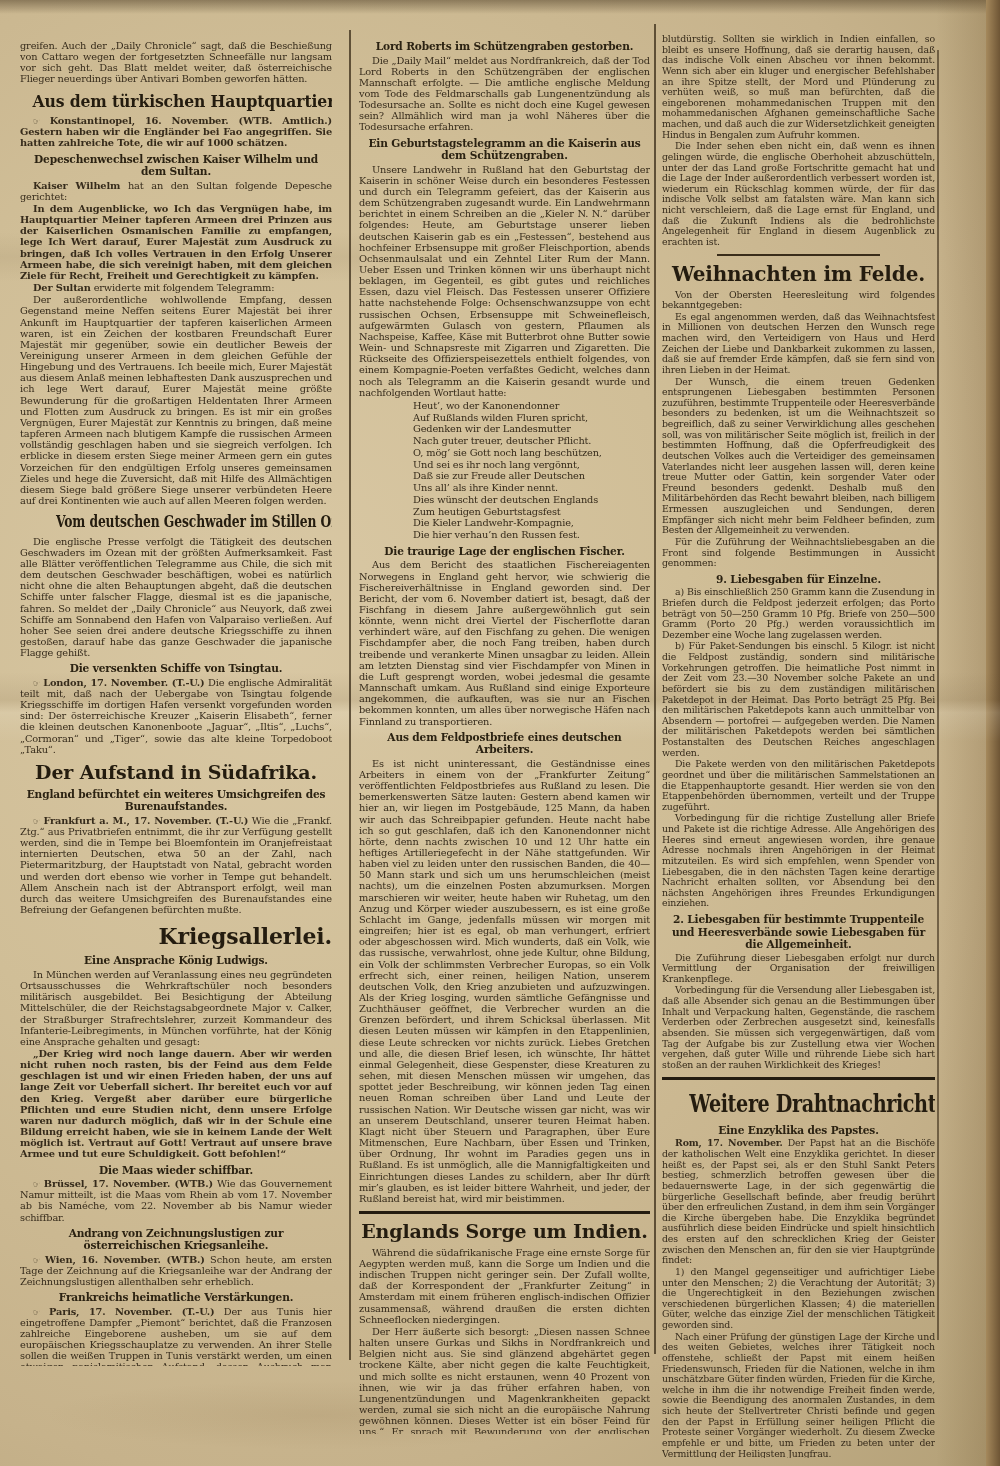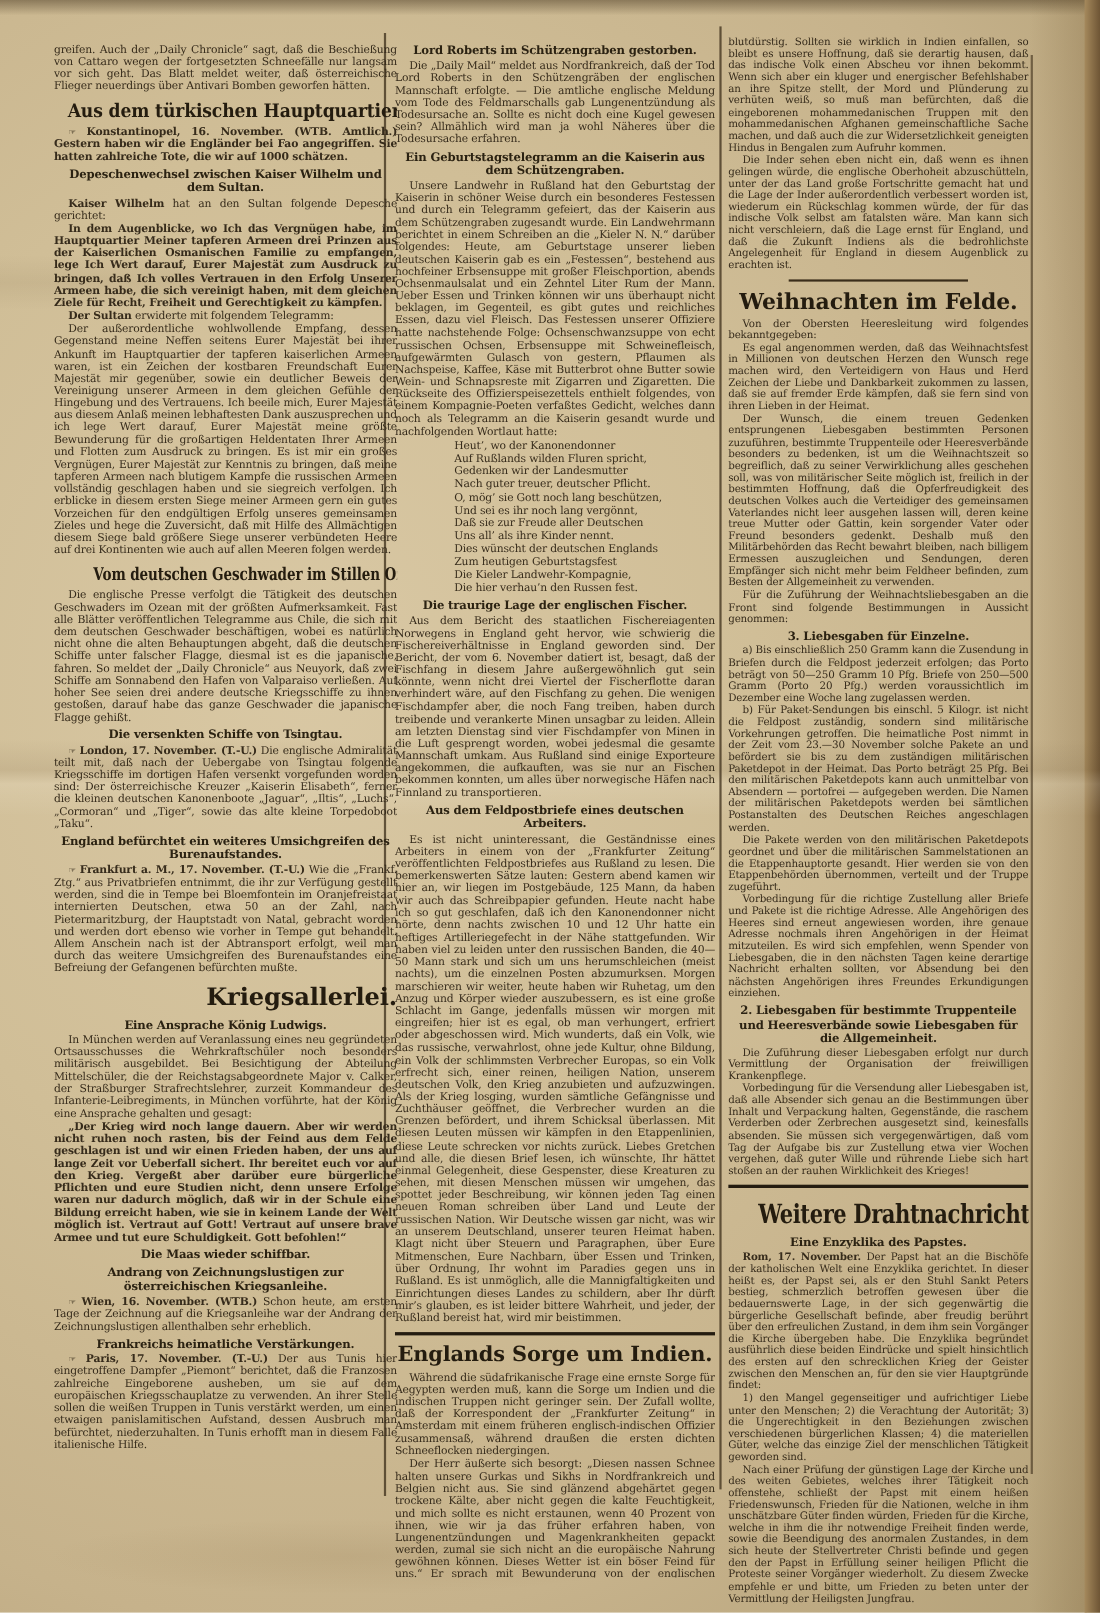--- a/index.html
+++ b/index.html
@@ -24,21 +24,21 @@
   .stain{position:absolute;left:40px;top:1380px;width:560px;height:70px;pointer-events:none;
     background:radial-gradient(ellipse at 50% 50%,rgba(120,92,52,.12),rgba(120,92,52,0) 70%);}
 
   
   .vrule{position:absolute;width:2px;background:rgba(58,44,24,.75);pointer-events:none;}
   .vrule.r1{left:349px;top:30px;height:1330px;}
   .vrule.r2{left:654px;top:24px;height:1330px;}
   .vrule.r3{left:937px;top:50px;height:1290px;background:rgba(58,44,24,.6);}
 
   .col{position:absolute;overflow:hidden;text-align:justify;letter-spacing:-.15px;}
-  .col1{left:49px;top:40px;width:312px;height:1326px;font-size:9.8px;line-height:1.14;}
+  .col1{left:20px;top:40px;width:312px;height:1326px;font-size:9.8px;line-height:1.14;}
   .col2{left:359px;top:36px;width:291px;height:1398px;font-size:9.8px;line-height:1.14;}
   .col3{left:662px;top:34px;width:273px;height:1424px;font-size:9.4px;line-height:1.13;}
 
   .p{margin:0 0 1px 0;text-indent:13px;}
   .p.ni{text-indent:0;}
   .p.b{font-weight:700;}
   b{font-weight:700;}
   .orn{font-family:"DejaVu Sans",sans-serif;font-size:8px;letter-spacing:0;}
 
   .h1{white-space:nowrap;text-align:center;font-weight:700;color:#241c0f;
@@ -75,27 +75,29 @@
     <div class="p b"><span class="orn">☞ </span><b>Konstantinopel, 16. November. (WTB. Amtlich.)</b> Gestern haben wir die Engländer bei Fao angegriffen. Sie hatten zahlreiche Tote, die wir auf 1000 schätzen.</div>
     <div class="sub">Depeschenwechsel zwischen Kaiser Wilhelm und dem Sultan.</div>
     <div class="p"><b>Kaiser Wilhelm</b> hat an den Sultan folgende Depesche gerichtet:</div>
     <div class="p b">In dem Augenblicke, wo Ich das Vergnügen habe, im Hauptquartier Meiner tapferen Armeen drei Prinzen aus der Kaiserlichen Osmanischen Familie zu empfangen, lege Ich Wert darauf, Eurer Majestät zum Ausdruck zu bringen, daß Ich volles Vertrauen in den Erfolg Unserer Armeen habe, die sich vereinigt haben, mit dem gleichen Ziele für Recht, Freiheit und Gerechtigkeit zu kämpfen.</div>
     <div class="p"><b>Der Sultan</b> erwiderte mit folgendem Telegramm:</div>
     <div class="p">Der außerordentliche wohlwollende Empfang, dessen Gegenstand meine Neffen seitens Eurer Majestät bei ihrer Ankunft im Hauptquartier der tapferen kaiserlichen Armeen waren, ist ein Zeichen der kostbaren Freundschaft Eurer Majestät mir gegenüber, sowie ein deutlicher Beweis der Vereinigung unserer Armeen in dem gleichen Gefühle der Hingebung und des Vertrauens. Ich beeile mich, Eurer Majestät aus diesem Anlaß meinen lebhaftesten Dank auszusprechen und ich lege Wert darauf, Eurer Majestät meine größte Bewunderung für die großartigen Heldentaten Ihrer Armeen und Flotten zum Ausdruck zu bringen. Es ist mir ein großes Vergnügen, Eurer Majestät zur Kenntnis zu bringen, daß meine tapferen Armeen nach blutigem Kampfe die russischen Armeen vollständig geschlagen haben und sie siegreich verfolgen. Ich erblicke in diesem ersten Siege meiner Armeen gern ein gutes Vorzeichen für den endgültigen Erfolg unseres gemeinsamen Zieles und hege die Zuversicht, daß mit Hilfe des Allmächtigen diesem Siege bald größere Siege unserer verbündeten Heere auf drei Kontinenten wie auch auf allen Meeren folgen werden.</div>
     <div class="h1 s77">Vom deutschen Geschwader im Stillen Ozean.</div>
     <div class="p">Die englische Presse verfolgt die Tätigkeit des deutschen Geschwaders im Ozean mit der größten Aufmerksamkeit. Fast alle Blätter veröffentlichen Telegramme aus Chile, die sich mit dem deutschen Geschwader beschäftigen, wobei es natürlich nicht ohne die alten Behauptungen abgeht, daß die deutschen Schiffe unter falscher Flagge, diesmal ist es die japanische, fahren. So meldet der „Daily Chronicle“ aus Neuyork, daß zwei Schiffe am Sonnabend den Hafen von Valparaiso verließen. Auf hoher See seien drei andere deutsche Kriegsschiffe zu ihnen gestoßen, darauf habe das ganze Geschwader die japanische Flagge gehißt.</div>
     <div class="sub">Die versenkten Schiffe von Tsingtau.</div>
     <div class="p"><span class="orn">☞ </span><b>London, 17. November. (T.-U.)</b> Die englische Admiralität teilt mit, daß nach der Uebergabe von Tsingtau folgende Kriegsschiffe im dortigen Hafen versenkt vorgefunden worden sind: Der österreichische Kreuzer „Kaiserin Elisabeth“, ferner die kleinen deutschen Kanonenboote „Jaguar“, „Iltis“, „Luchs“, „Cormoran“ und „Tiger“, sowie das alte kleine Torpedoboot „Taku“.</div>
+    <div class="h1 f19">Der Aufstand in Südafrika.</div>
     <div class="sub">England befürchtet ein weiteres Umsichgreifen des Burenaufstandes.</div>
     <div class="p"><span class="orn">☞ </span><b>Frankfurt a. M., 17. November. (T.-U.)</b> Wie die „Frankf. Ztg.“ aus Privatbriefen entnimmt, die ihr zur Verfügung gestellt werden, sind die in Tempe bei Bloemfontein im Oranjefreistaat internierten Deutschen, etwa 50 an der Zahl, nach Pietermaritzburg, der Hauptstadt von Natal, gebracht worden und werden dort ebenso wie vorher in Tempe gut behandelt. Allem Anschein nach ist der Abtransport erfolgt, weil man durch das weitere Umsichgreifen des Burenaufstandes eine Befreiung der Gefangenen befürchten mußte.</div>
     <div class="h1 f22">Kriegsallerlei.</div>
     <div class="sub">Eine Ansprache König Ludwigs.</div>
     <div class="p">In München werden auf Veranlassung eines neu gegründeten Ortsausschusses die Wehrkraftschüler noch besonders militärisch ausgebildet. Bei Besichtigung der Abteilung Mittelschüler, die der Reichstagsabgeordnete Major v. Calker, der Straßburger Strafrechtslehrer, zurzeit Kommandeur des Infanterie-Leibregiments, in München vorführte, hat der König eine Ansprache gehalten und gesagt:</div>
     <div class="p b">„Der Krieg wird noch lange dauern. Aber wir werden nicht ruhen noch rasten, bis der Feind aus dem Felde geschlagen ist und wir einen Frieden haben, der uns auf lange Zeit vor Ueberfall sichert. Ihr bereitet euch vor auf den Krieg. Vergeßt aber darüber eure bürgerliche Pflichten und eure Studien nicht, denn unsere Erfolge waren nur dadurch möglich, daß wir in der Schule eine Bildung erreicht haben, wie sie in keinem Lande der Welt möglich ist. Vertraut auf Gott! Vertraut auf unsere brave Armee und tut eure Schuldigkeit. Gott befohlen!“</div>
     <div class="sub">Die Maas wieder schiffbar.</div>
+    <div class="p"><span class="orn">☞ </span><b>Brüssel, 17. November. (WTB.)</b> Wie das Gouvernement Namur mitteilt, ist die Maas vom Rhein ab vom 17. November ab bis Naméche, vom 22. November ab bis Namur wieder schiffbar.</div>
     <div class="sub">Andrang von Zeichnungslustigen zur österreichischen Kriegsanleihe.</div>
     <div class="p"><span class="orn">☞ </span><b>Wien, 16. November. (WTB.)</b> Schon heute, am ersten Tage der Zeichnung auf die Kriegsanleihe war der Andrang der Zeichnungslustigen allenthalben sehr erheblich.</div>
     <div class="sub">Frankreichs heimatliche Verstärkungen.</div>
     <div class="p"><span class="orn">☞ </span><b>Paris, 17. November. (T.-U.)</b> Der aus Tunis hier eingetroffene Dampfer „Piemont“ berichtet, daß die Franzosen zahlreiche Eingeborene ausheben, um sie auf dem europäischen Kriegsschauplatze zu verwenden. An ihrer Stelle sollen die weißen Truppen in Tunis verstärkt werden, um einen etwaigen panislamitischen Aufstand, dessen Ausbruch man befürchtet, niederzuhalten. In Tunis erhofft man in diesem Falle italienische Hilfe.</div>
   </div>
 <div class="col col2">
     <div class="sub">Lord Roberts im Schützengraben gestorben.</div>
     <div class="p">Die „Daily Mail“ meldet aus Nordfrankreich, daß der Tod Lord Roberts in den Schützengräben der englischen Mannschaft erfolgte. — Die amtliche englische Meldung vom Tode des Feldmarschalls gab Lungenentzündung als Todesursache an. Sollte es nicht doch eine Kugel gewesen sein? Allmählich wird man ja wohl Näheres über die Todesursache erfahren.</div>
     <div class="sub">Ein Geburtstagstelegramm an die Kaiserin aus dem Schützengraben.</div>
     <div class="p">Unsere Landwehr in Rußland hat den Geburtstag der Kaiserin in schöner Weise durch ein besonderes Festessen und durch ein Telegramm gefeiert, das der Kaiserin aus dem Schützengraben zugesandt wurde. Ein Landwehrmann berichtet in einem Schreiben an die „Kieler N. N.“ darüber folgendes: Heute, am Geburtstage unserer lieben deutschen Kaiserin gab es ein „Festessen“, bestehend aus hochfeiner Erbsensuppe mit großer Fleischportion, abends Ochsenmaulsalat und ein Zehntel Liter Rum der Mann. Ueber Essen und Trinken können wir uns überhaupt nicht beklagen, im Gegenteil, es gibt gutes und reichliches Essen, dazu viel Fleisch. Das Festessen unserer Offiziere hatte nachstehende Folge: Ochsenschwanzsuppe von echt russischen Ochsen, Erbsensuppe mit Schweinefleisch, aufgewärmten Gulasch von gestern, Pflaumen als Nachspeise, Kaffee, Käse mit Butterbrot ohne Butter sowie Wein- und Schnapsreste mit Zigarren und Zigaretten. Die Rückseite des Offizierspeisezettels enthielt folgendes, von einem Kompagnie-Poeten verfaßtes Gedicht, welches dann noch als Telegramm an die Kaiserin gesandt wurde und nachfolgenden Wortlaut hatte:</div>
@@ -124,21 +126,21 @@
   </div>
 <div class="col col3">
     <div class="p ni">blutdürstig. Sollten sie wirklich in Indien einfallen, so bleibt es unsere Hoffnung, daß sie derartig hausen, daß das indische Volk einen Abscheu vor ihnen bekommt. Wenn sich aber ein kluger und energischer Befehlshaber an ihre Spitze stellt, der Mord und Plünderung zu verhüten weiß, so muß man befürchten, daß die eingeborenen mohammedanischen Truppen mit den mohammedanischen Afghanen gemeinschaftliche Sache machen, und daß auch die zur Widersetzlichkeit geneigten Hindus in Bengalen zum Aufruhr kommen.</div>
     <div class="p">Die Inder sehen eben nicht ein, daß wenn es ihnen gelingen würde, die englische Oberhoheit abzuschütteln, unter der das Land große Fortschritte gemacht hat und die Lage der Inder außerordentlich verbessert worden ist, wiederum ein Rückschlag kommen würde, der für das indische Volk selbst am fatalsten wäre. Man kann sich nicht verschleiern, daß die Lage ernst für England, und daß die Zukunft Indiens als die bedrohlichste Angelegenheit für England in diesem Augenblick zu erachten ist.</div>
     <div class="rule"></div>
     <div class="h1 f20">Weihnachten im Felde.</div>
     <div class="p">Von der Obersten Heeresleitung wird folgendes bekanntgegeben:</div>
     <div class="p">Es egal angenommen werden, daß das Weihnachtsfest in Millionen von deutschen Herzen den Wunsch rege machen wird, den Verteidigern von Haus und Herd Zeichen der Liebe und Dankbarkeit zukommen zu lassen, daß sie auf fremder Erde kämpfen, daß sie fern sind von ihren Lieben in der Heimat.</div>
     <div class="p">Der Wunsch, die einem treuen Gedenken entsprungenen Liebesgaben bestimmten Personen zuzuführen, bestimmte Truppenteile oder Heeresverbände besonders zu bedenken, ist um die Weihnachtszeit so begreiflich, daß zu seiner Verwirklichung alles geschehen soll, was von militärischer Seite möglich ist, freilich in der bestimmten Hoffnung, daß die Opferfreudigkeit des deutschen Volkes auch die Verteidiger des gemeinsamen Vaterlandes nicht leer ausgehen lassen will, deren keine treue Mutter oder Gattin, kein sorgender Vater oder Freund besonders gedenkt. Deshalb muß den Militärbehörden das Recht bewahrt bleiben, nach billigem Ermessen auszugleichen und Sendungen, deren Empfänger sich nicht mehr beim Feldheer befinden, zum Besten der Allgemeinheit zu verwenden.</div>
     <div class="p">Für die Zuführung der Weihnachtsliebesgaben an die Front sind folgende Bestimmungen in Aussicht genommen:</div>
-    <div class="sub">3. Liebesgaben für Einzelne.</div>
+    <div class="sub">9. Liebesgaben für Einzelne.</div>
     <div class="p">a) Bis einschließlich 250 Gramm kann die Zusendung in Briefen durch die Feldpost jederzeit erfolgen; das Porto beträgt von 50—250 Gramm 10 Pfg. Briefe von 250—500 Gramm (Porto 20 Pfg.) werden voraussichtlich im Dezember eine Woche lang zugelassen werden.</div>
     <div class="p">b) Für Paket-Sendungen bis einschl. 5 Kilogr. ist nicht die Feldpost zuständig, sondern sind militärische Vorkehrungen getroffen. Die heimatliche Post nimmt in der Zeit vom 23.—30 November solche Pakete an und befördert sie bis zu dem zuständigen militärischen Paketdepot in der Heimat. Das Porto beträgt 25 Pfg. Bei den militärischen Paketdepots kann auch unmittelbar von Absendern — portofrei — aufgegeben werden. Die Namen der militärischen Paketdepots werden bei sämtlichen Postanstalten des Deutschen Reiches angeschlagen werden.</div>
     <div class="p">Die Pakete werden von den militärischen Paketdepots geordnet und über die militärischen Sammelstationen an die Etappenhauptorte gesandt. Hier werden sie von den Etappenbehörden übernommen, verteilt und der Truppe zugeführt.</div>
     <div class="p">Vorbedingung für die richtige Zustellung aller Briefe und Pakete ist die richtige Adresse. Alle Angehörigen des Heeres sind erneut angewiesen worden, ihre genaue Adresse nochmals ihren Angehörigen in der Heimat mitzuteilen. Es wird sich empfehlen, wenn Spender von Liebesgaben, die in den nächsten Tagen keine derartige Nachricht erhalten sollten, vor Absendung bei den nächsten Angehörigen ihres Freundes Erkundigungen einziehen.</div>
     <div class="sub">2. Liebesgaben für bestimmte Truppenteile und Heeresverbände sowie Liebesgaben für die Allgemeinheit.</div>
     <div class="p">Die Zuführung dieser Liebesgaben erfolgt nur durch Vermittlung der Organisation der freiwilligen Krankenpflege.</div>
     <div class="p">Vorbedingung für die Versendung aller Liebesgaben ist, daß alle Absender sich genau an die Bestimmungen über Inhalt und Verpackung halten, Gegenstände, die raschem Verderben oder Zerbrechen ausgesetzt sind, keinesfalls absenden. Sie müssen sich vergegenwärtigen, daß vom Tag der Aufgabe bis zur Zustellung etwa vier Wochen vergehen, daß guter Wille und rührende Liebe sich hart stoßen an der rauhen Wirklichkeit des Krieges!</div>
     <div class="trule"></div>
     <div class="h1 xxl">Weitere Drahtnachrichten.</div>
     <div class="sub">Eine Enzyklika des Papstes.</div>

